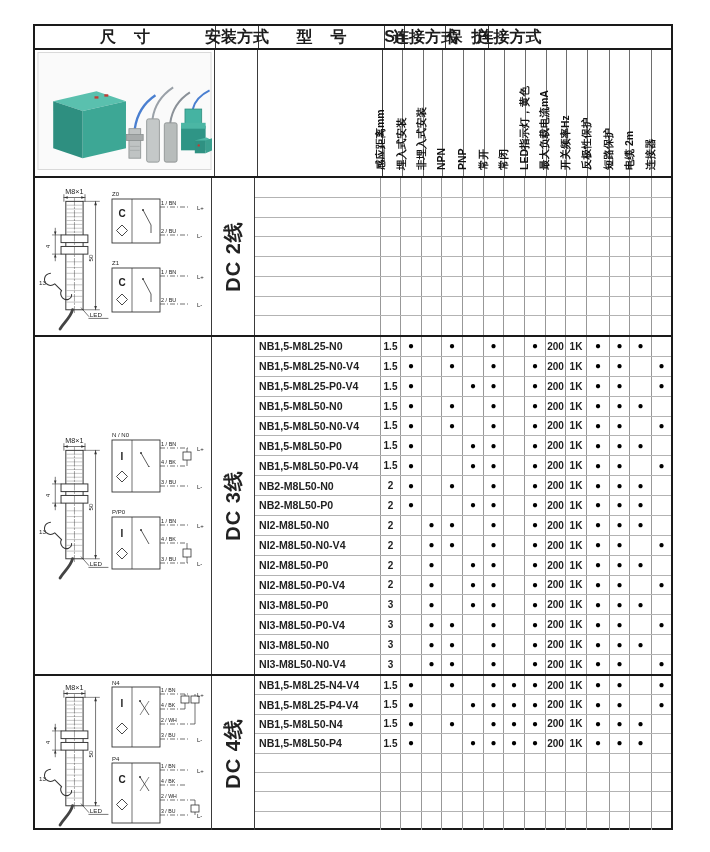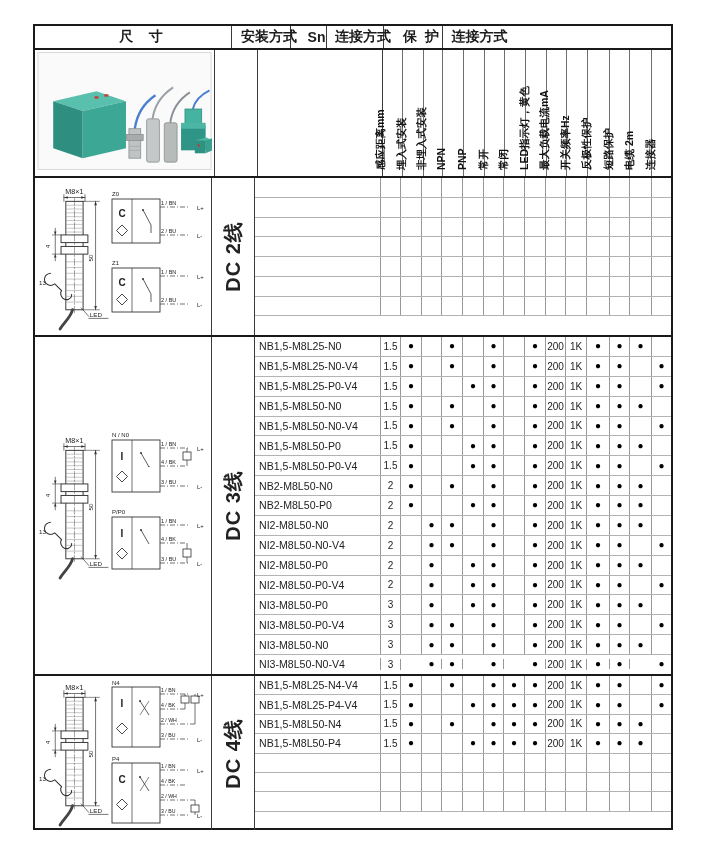--- a/index.html
+++ b/index.html
@@ -10,42 +10,42 @@
   
   .w-dim{width:181px}.w-wm{width:43px}.w-model{width:126px}.w-sn{width:20px}
   .w-c1{width:21px}.w-c2{width:20px}.w-c3{width:21px}.w-c4{width:21px}.w-c5{width:20px}
   .w-c6{width:21px}.w-c7{width:21px}.w-c8{width:20px}.w-c9{width:21px}.w-c10{width:23px}
   .w-c11{width:20px}.w-c12{width:22px}.w-c13{width:19px}
   .w-mount{width:41px}.w-out{width:145px}.w-prot{width:43px}.w-conn{width:41px}
 
   
   .hrow1{height:22px;display:flex;border-bottom:2px solid #1a1a1a;flex:none;}
   .hrow1 .hc{box-sizing:border-box;border-right:1px solid #3a3a3a;display:flex;align-items:center;
-             justify-content:center;font-size:14px;font-weight:bold;white-space:pre;margin-left:16px;}
+             justify-content:center;font-size:16px;font-weight:bold;white-space:pre;}
   .hrow1 .hc:last-child{border-right:none;}
   
   .hrow2{height:126px;display:flex;border-bottom:2px solid #1a1a1a;flex:none;}
   .hrow2 .vc{box-sizing:border-box;border-right:1px solid #6e6e6e;position:relative;}
   .hrow2 .vc:last-child{border-right:none;}
   .vtext{position:absolute;bottom:6px;left:calc(50% - 6px);transform-origin:left bottom;
          transform:rotate(-90deg);white-space:nowrap;font-size:10.5px;line-height:12px;font-weight:bold;color:#111;}
   .photo{box-sizing:border-box;border-right:1px solid #3a3a3a;padding:2px;background:#fff;}
   .emptyhc{box-sizing:border-box;border-right:1px solid #3a3a3a;}
 
   
   .section{display:flex;flex:none;box-sizing:border-box;}
   .section + .section{border-top:2px solid #1a1a1a;}
   .s2{height:157px}.s3{height:339px}.s4{height:156px}
   .dims{box-sizing:border-box;border-right:1px solid #3a3a3a;display:flex;align-items:center;
         justify-content:flex-start;padding-left:3px;gap:2px;overflow:hidden;}
   .wm{box-sizing:border-box;border-right:1px solid #3a3a3a;display:flex;align-items:center;justify-content:center;}
   .wmtext{transform:rotate(-90deg);white-space:nowrap;font-size:20px;font-weight:600;letter-spacing:1px;color:#222;}
   .rows{flex:1;display:flex;flex-direction:column;}
-  .row{display:flex;flex:1;border-bottom:1px solid #b3b3b3;box-sizing:border-box;min-height:0;}
-  .row:last-child{border-bottom:none;align-items:center;}
+  .row{display:flex;flex:1;border-bottom:1px solid #b3b3b3;box-sizing:border-box;min-height:0;font-weight:bold;}
+  .row:last-child{border-bottom:none;}
   .row .c{box-sizing:border-box;border-right:1px solid #989898;display:flex;align-items:center;
           justify-content:center;font-size:10px;overflow:hidden;}
   .row .c:last-child{border-right:none;}
   .row .model{justify-content:flex-start;padding-left:4px;font-size:10.6px;letter-spacing:0;color:#222;}
   .row .dot{font-size:10px;color:#000;line-height:1;}
   .wirecol{display:flex;flex-direction:column;gap:3px;}
   svg text{font-family:"Liberation Sans","DejaVu Sans",sans-serif;fill:#222;}
 </style>
 </head>
 <body>
@@ -102,20 +102,21 @@
     </g>
   </defs>
 </svg>
 
 <div class="page">
   <div class="tbl">
 
     <div class="hrow1">
       <div class="hc w-dim">尺    寸</div>
       <div class="hc w-wm">安装方式</div>
+      <div class="hc w-model">型    号</div>
       <div class="hc w-sn">Sn</div>
       <div class="hc w-mount">连接方式</div>
       <div class="hc w-prot">保  护</div>
       <div class="hc w-conn">连接方式</div>
     </div>
 
     <div class="hrow2">
       <div class="photo w-dim">
         <svg width="175" height="118" viewBox="0 0 177 120">
           <rect x="0.5" y="0.5" width="176" height="119" fill="#fafafa" stroke="#d9d9d9"></rect>

